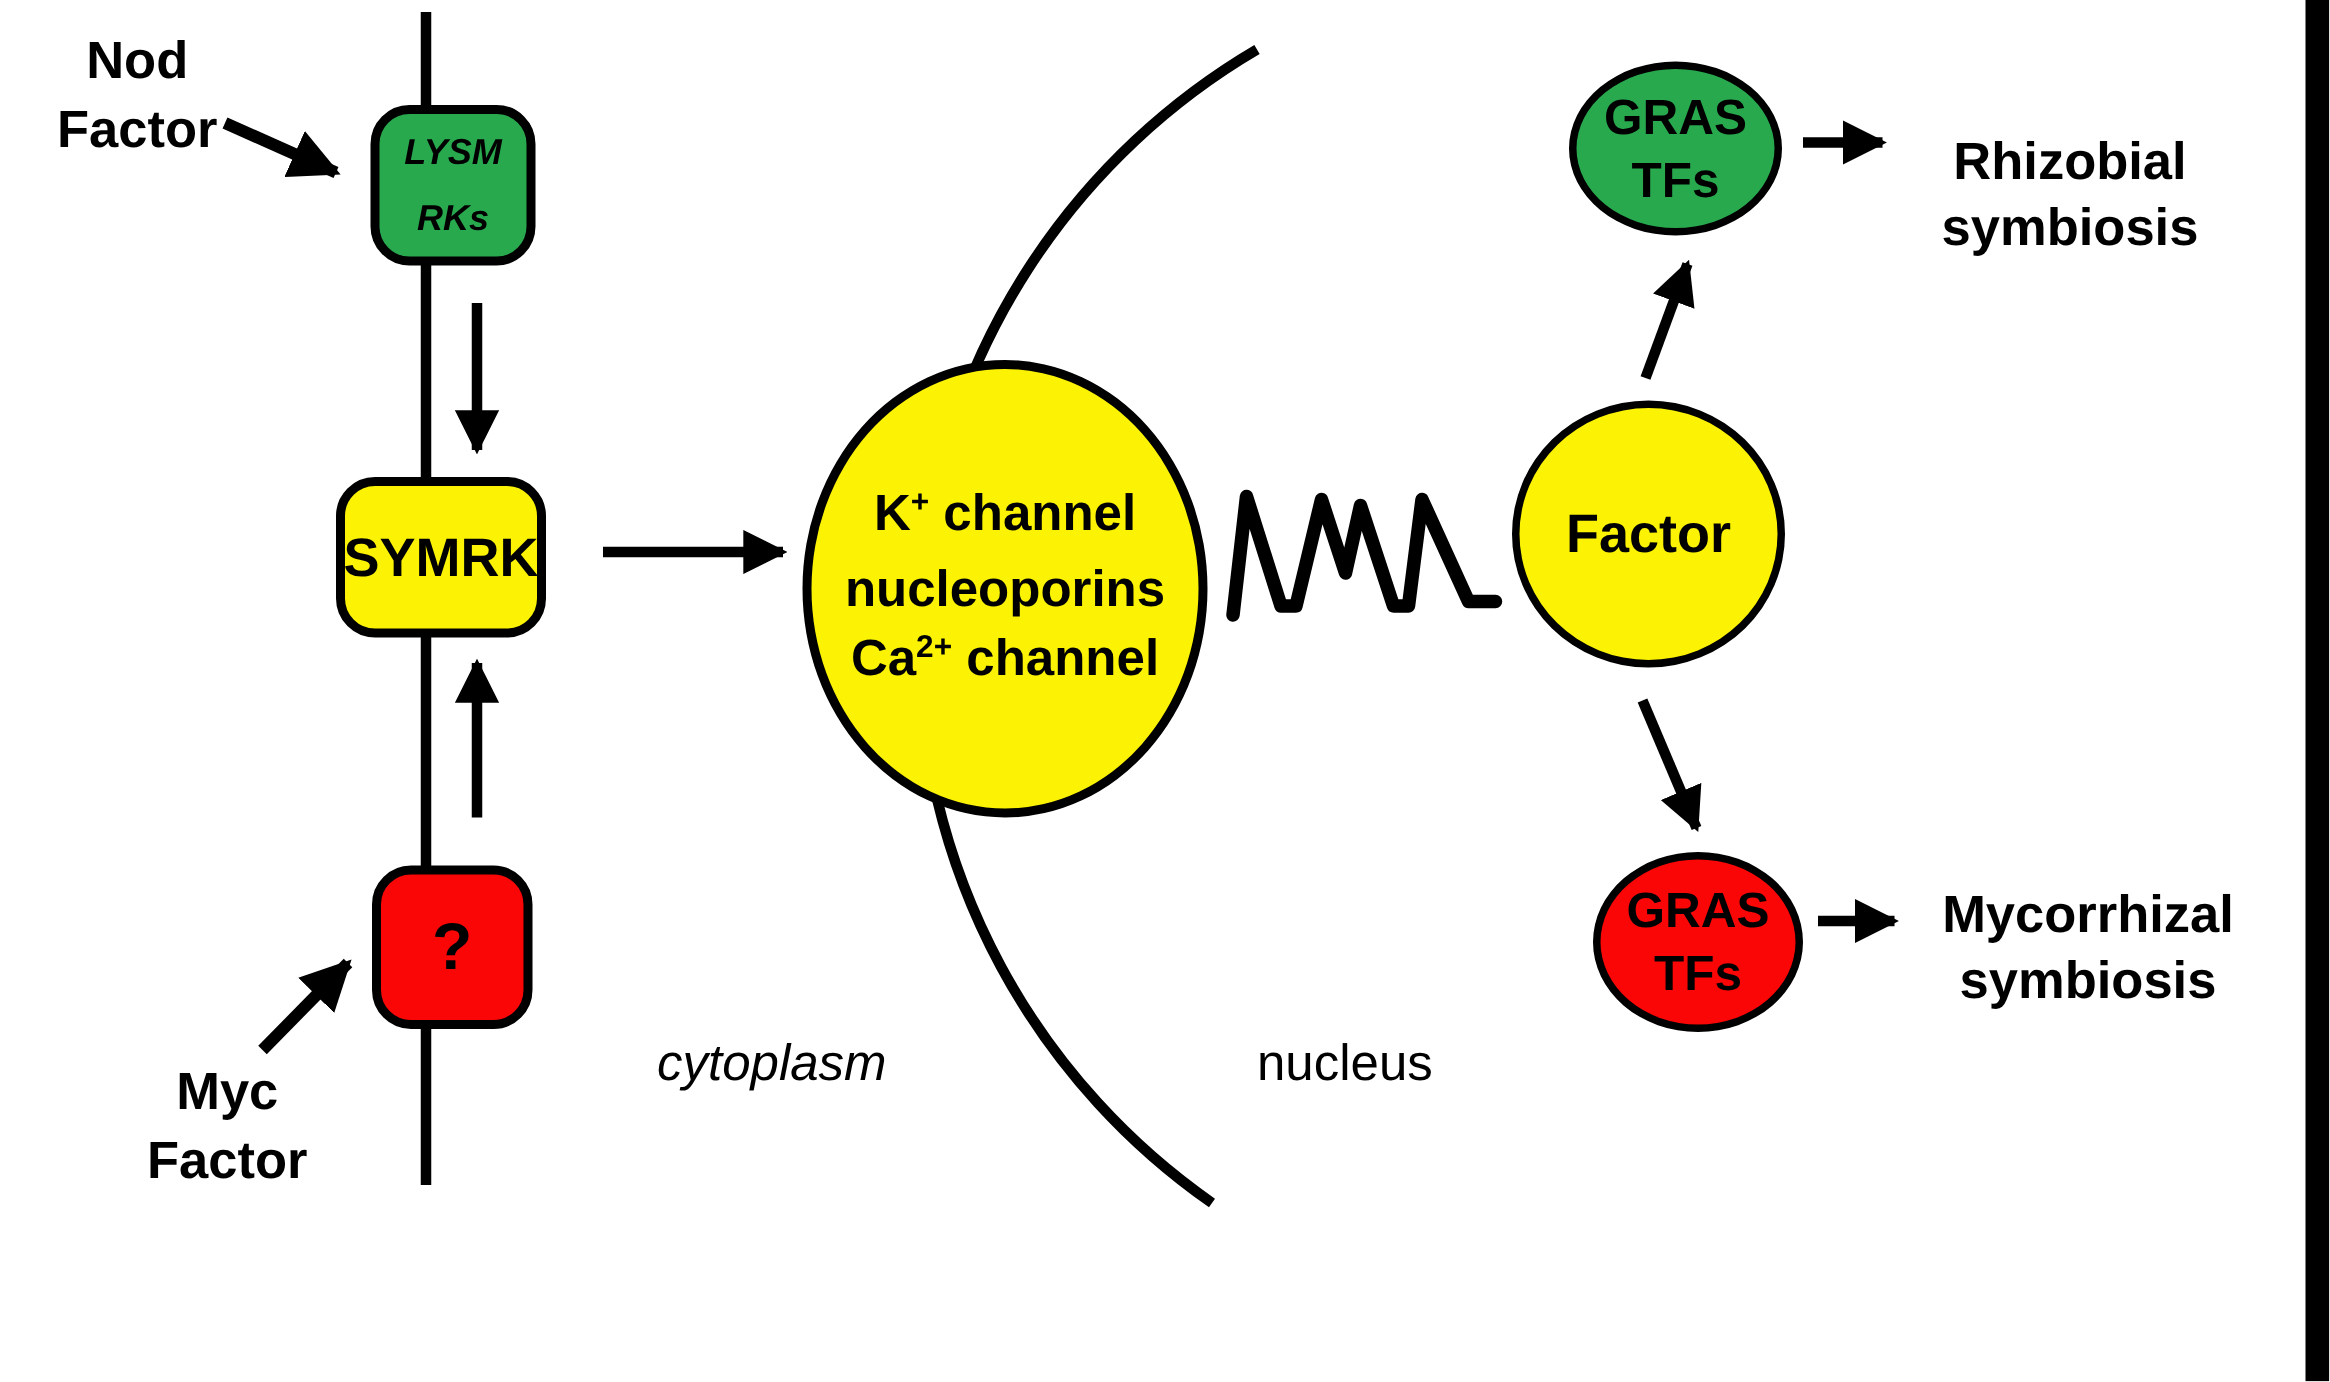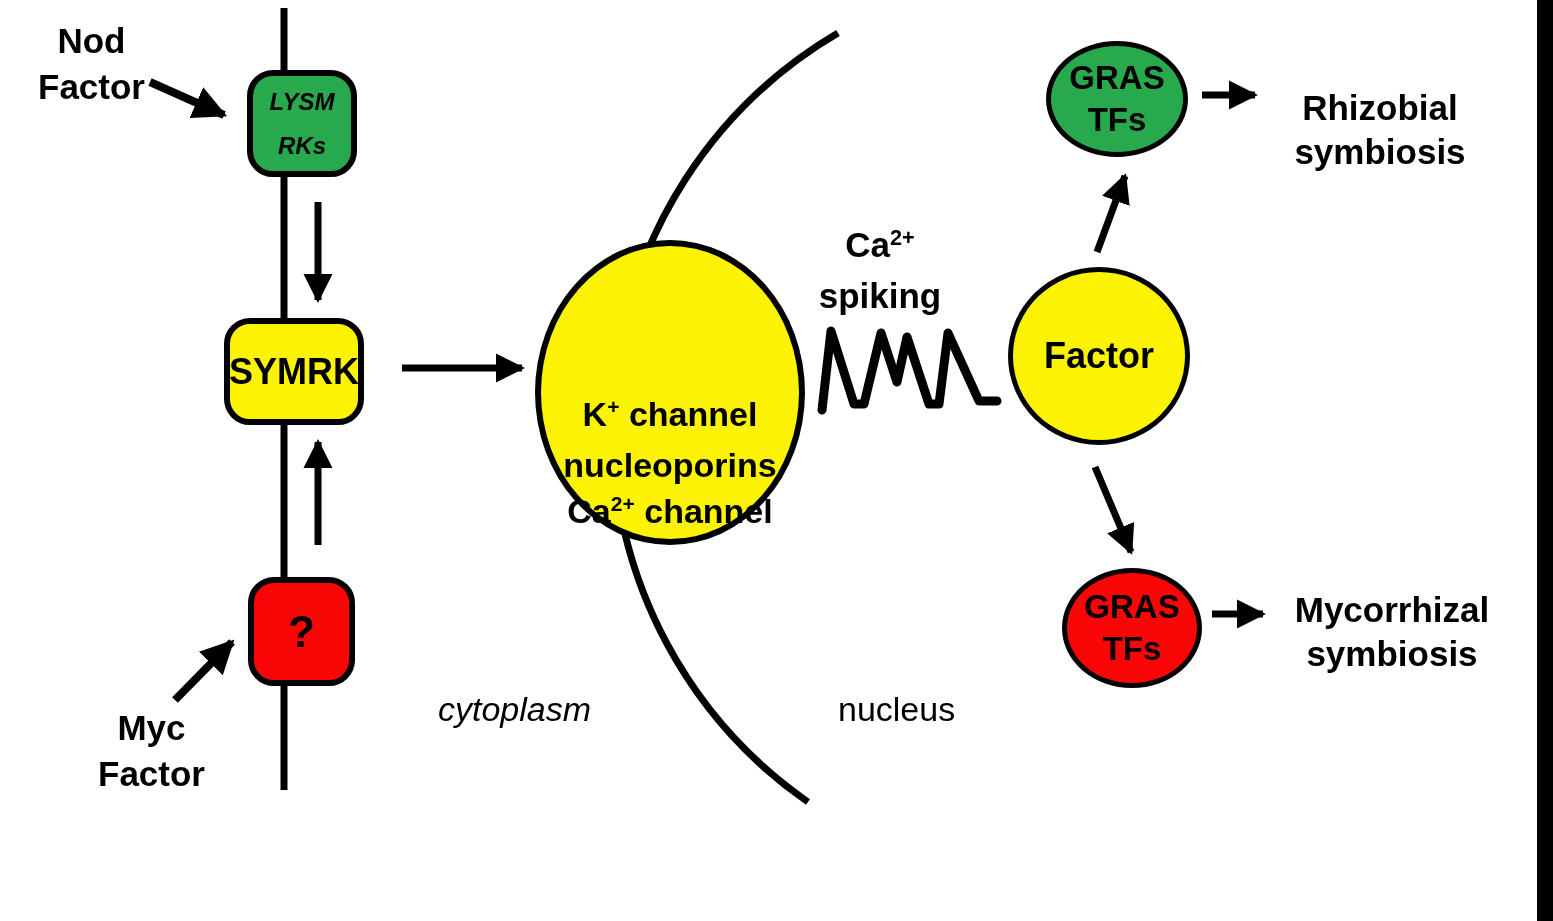--- a/index.html
+++ b/index.html
@@ -66,21 +66,21 @@
   </div>
 
   <div class="shape rounded bg-yellow symrk-text" style="left:224px;top:318px;width:140px;height:107px;">
     <div>SYMRK</div>
   </div>
 
   <div class="shape rounded bg-red q-text" style="left:248px;top:577px;width:107px;height:109px;">
     <div>?</div>
   </div>
 
-  <div class="shape ellipse bg-yellow pore-text" style="left:535px;top:240px;width:270px;height:305px;border-width:6px;align-items:flex-end;">
+  <div class="shape ellipse bg-yellow pore-text" style="left:535px;top:240px;width:270px;height:305px;border-width:6px;">
     <div>
       <div><span>K</span><sup>+</sup><span> channel</span></div>
       <div><span>nucleoporins</span></div>
       <div><span>Ca</span><sup>2+</sup><span> channel</span></div>
     </div>
   </div>
 
   <div class="shape ellipse bg-yellow ccamk-text" style="left:1008px;top:267px;width:182px;height:178px;">
     <div>Factor</div>
   </div>
@@ -106,24 +106,20 @@
 
   <div class="label" style="left:98px;top:705px;">
     <div>Myc</div>
     <div>Factor</div>
   </div>
 
   <div class="label regular" style="left:438px;top:686px;font-style:italic;">cytoplasm</div>
 
   <div class="label regular" style="left:790px;top:686px;margin-left:48px;">nucleus</div>
 
-  <div class="label centered" style="left:810px;top:222px;width:140px;">
-    <div><span>Ca</span><sup>2+</sup></div>
-    <div>spiking</div>
-  </div>
 
   <div class="label centered" style="left:1270px;top:86px;width:220px;line-height:44px;">
     <div>Rhizobial</div>
     <div>symbiosis</div>
   </div>
 
   <div class="label centered" style="left:1272px;top:588px;width:240px;line-height:44px;">
     <div>Mycorrhizal</div>
     <div>symbiosis</div>
   </div>

